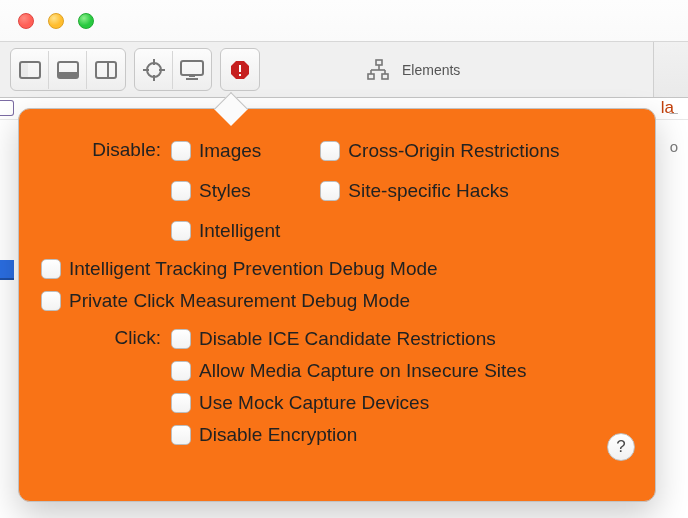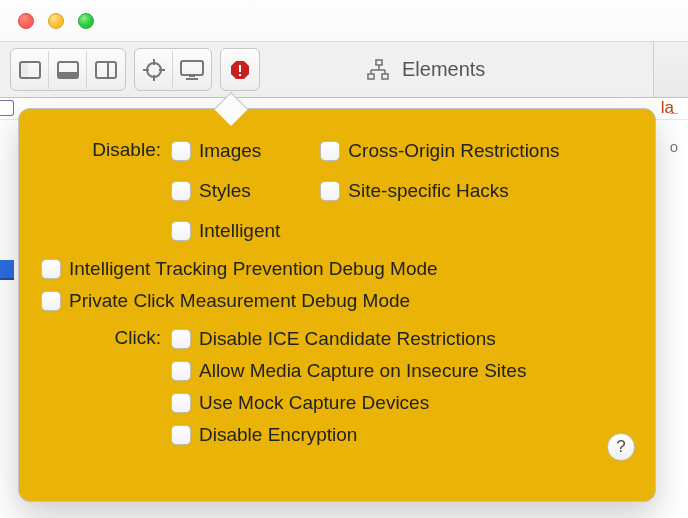--- a/index.html
+++ b/index.html
@@ -52,21 +52,21 @@
     position: relative;
   }
   .tool-seg .btn:last-child { border-right: none; }
   .tool-seg.solo { margin-left: 8px; }
   .tab {
     display: flex; align-items: center;
     padding: 0 30px 0 16px;
     gap: 12px;
     color: #555;
     margin-left: 90px;
-    font-size: 20px;
+    font-size: 14px;
   }
   .tab-right-border {
     position: absolute;
     right: 34px; top: 0; bottom: 0;
     width: 1px; background: #cfcfcf;
   }
   .right-stub {
     position: absolute;
     right: 0; top: 0; bottom: 0;
     width: 34px;
@@ -123,21 +123,21 @@
     background: #2b6de0;
     border-bottom: 2px solid #1e4fa5;
   }
 
   
   .popover {
     position: absolute;
     left: 18px; top: 108px;
     width: 638px;
     height: 394px;
-    background: #eab308;
+    background: #f97316;
     border: 1px solid #c2c2c2;
     border-radius: 12px;
     box-shadow: 0 14px 34px rgba(0,0,0,0.20);
   }
   .popover .arrow {
     position: absolute;
     top: -12px; left: 200px;
     width: 24px; height: 24px;
     background: #fbfbfb;
     border-left: 1px solid #c2c2c2;

